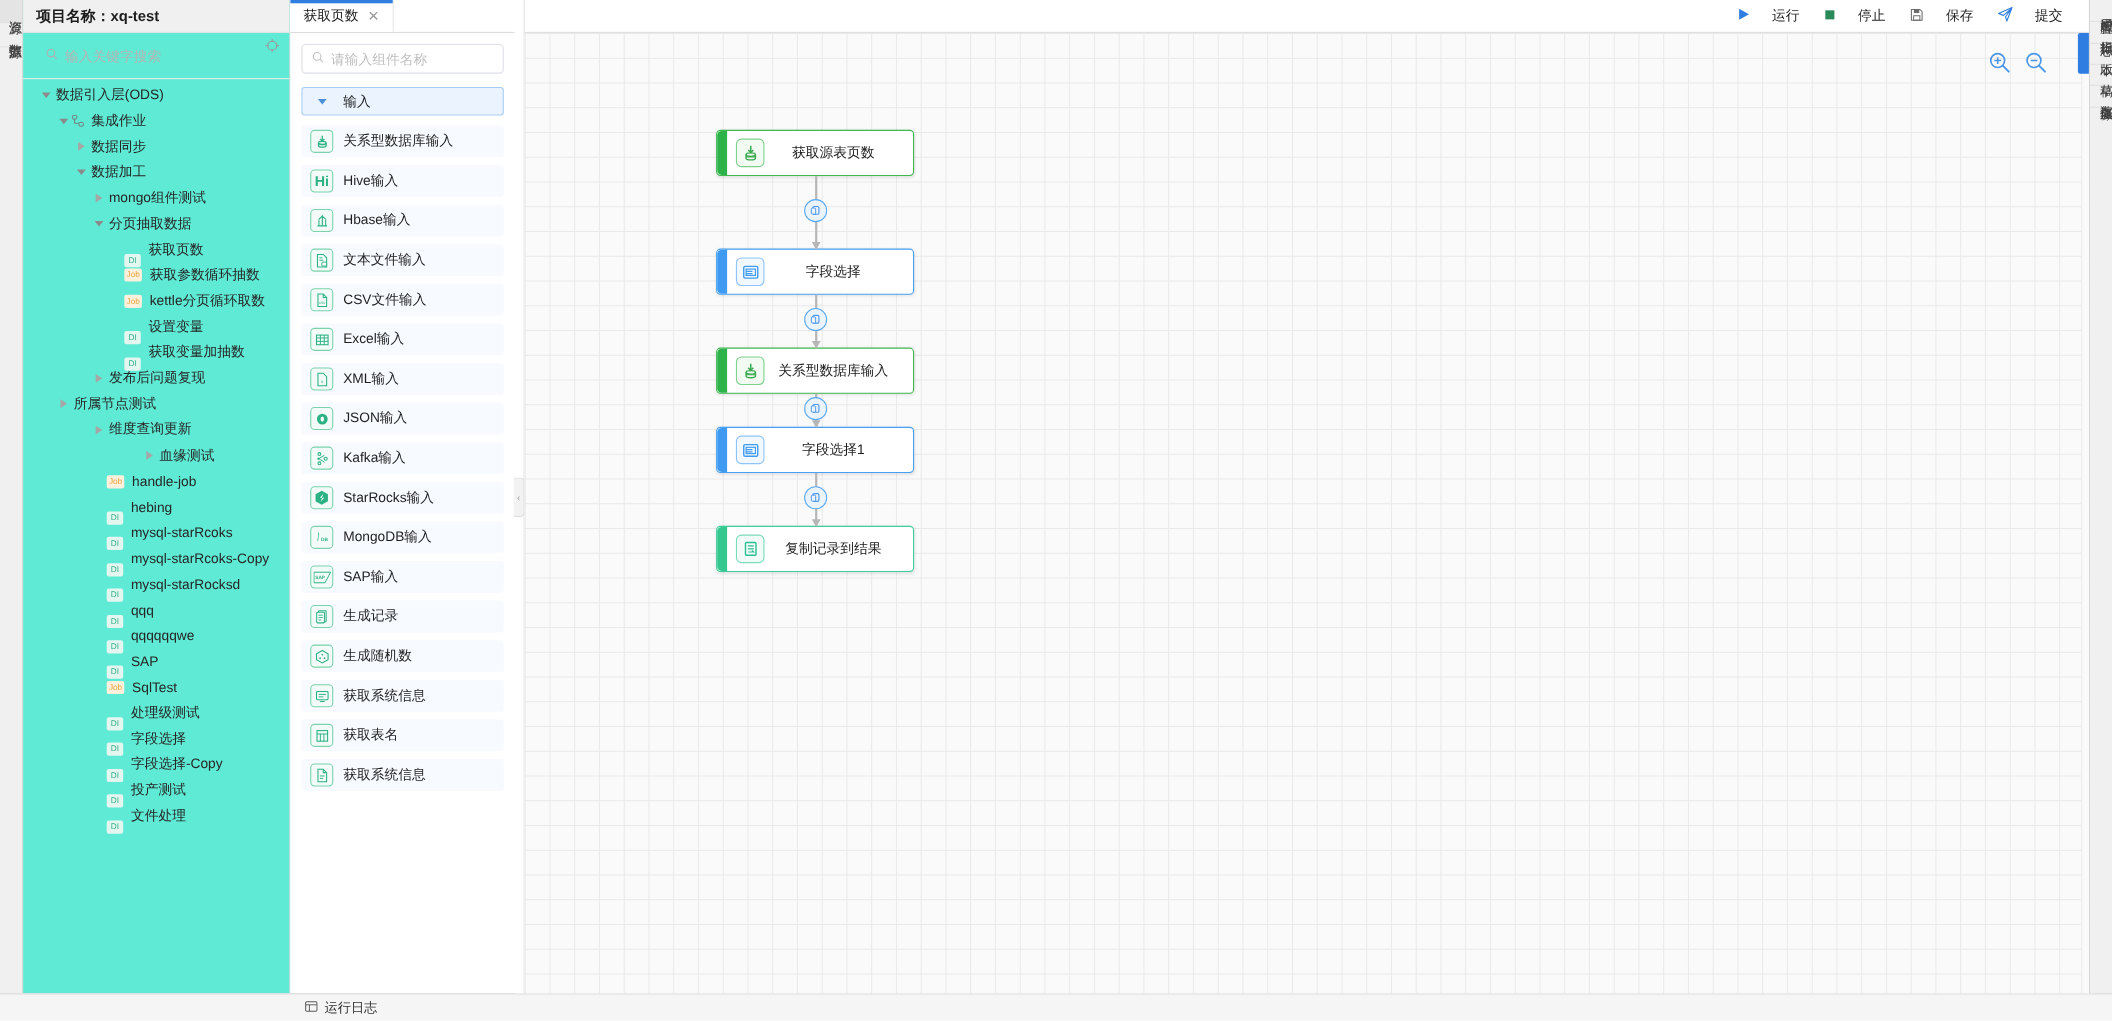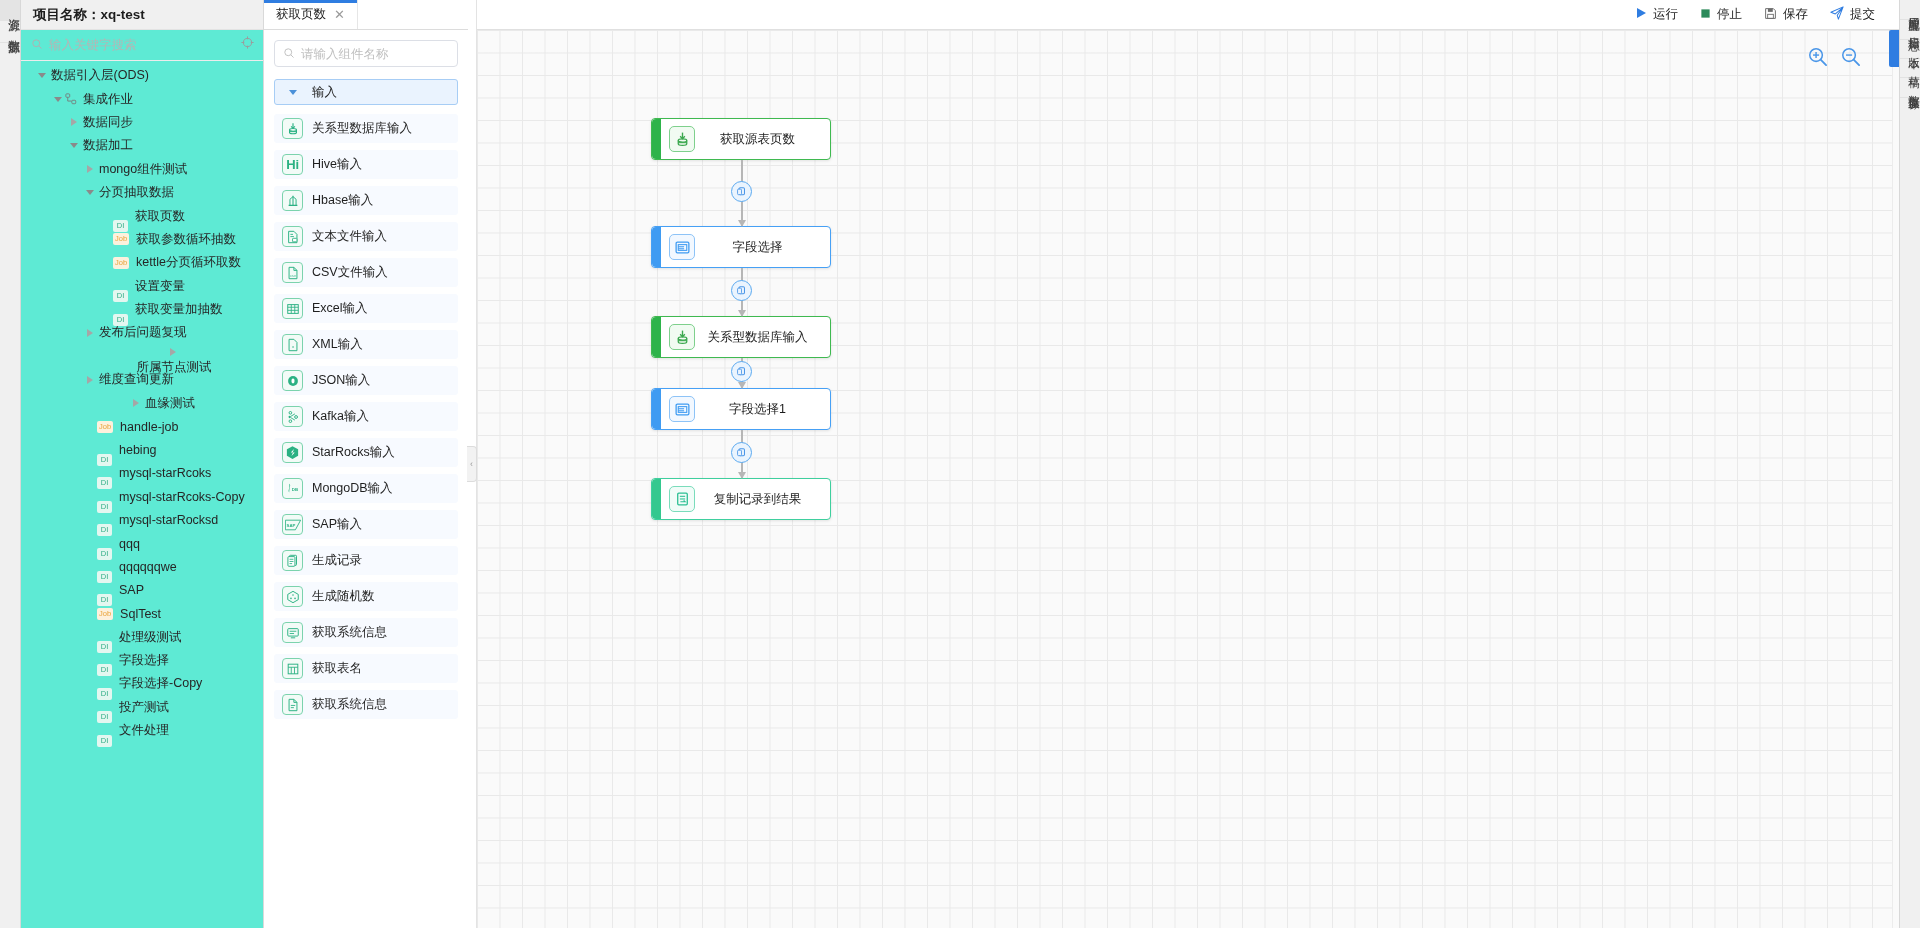--- a/index.html
+++ b/index.html
@@ -44,22 +44,22 @@
     width: 243px; min-width: 243px; background: #5eead4;
     border-right: 1px solid #d9d9d9; display: flex; flex-direction: column;
   }
   .tree-head {
     height: 30px; display: flex; align-items: center; padding: 0 12px;
     font-size: 13.5px; color: #1c1c1c; font-weight: bold;
     background: #f0f0f0; border-bottom: 1px solid #e3e3e3;
   }
   .tree-head .p-label { font-weight: bold; }
   .tree-search {
-    height: 31px; display: flex; align-items: center; gap: 6px;
-    padding: 0 10px; border-bottom: 1px solid #ececec; position: relative;
+    height: 42px; display: flex; align-items: center; gap: 6px;
+    padding: 0 20px; border-bottom: 1px solid #ececec; position: relative;
   }
   .tree-search .magnifier { flex: 0 0 auto; }
   .tree-search input {
     border: 0; outline: none; font-size: 12.5px; color: #333;
     background: transparent; width: 160px;
     font-family: "Liberation Sans", sans-serif;
   }
   .tree-search input::placeholder { color: #b5b5b5; }
   .tree-search .target-ico { position: absolute; right: 9px; top: 5px; }
 
@@ -147,21 +147,21 @@
     align-items:center; justify-content:center; font-size: 9px; color: #999;
   }
 
   
   .canvas-col { flex: 1; display: flex; flex-direction: column; min-width: 0; }
   .canvas-toolbar {
     height: 30px; min-height: 30px; background: #fff; border-bottom: 1px solid #e0e0e0;
     display: flex; align-items: center; justify-content: flex-end; gap: 22px; padding-right: 24px;
   }
   .tb-btn {
-    display: flex; align-items: center; gap: 6px; font-size: 12.5px;
+    display: flex; align-items: center; gap: 20px; font-size: 12.5px;
     color: #242424; cursor: pointer;
   }
 
   .canvas {
     flex: 1; position: relative; overflow: hidden;
     background-color: #fafafa;
     background-image:
       linear-gradient(to right, #e9e9e9 1px, transparent 1px),
       linear-gradient(to bottom, #e9e9e9 1px, transparent 1px);
     background-size: 22.5px 22.5px;
@@ -349,21 +349,21 @@
             <span class="caret none"></span>
             <span class="badge di">DI</span>
             <span class="tlabel">获取变量加抽数</span>
           </div>
           <div class="tnode" style="padding-left: 62px;">
             <span class="caret right">
               <i></i>
             </span>
             <span class="tlabel">发布后问题复现</span>
           </div>
-          <div class="tnode" style="padding-left: 62px; flex-direction: column;">
+          <div class="tnode" style="padding-left: 30px;">
             <span class="caret right">
               <i></i>
             </span>
             <span class="tlabel">所属节点测试</span>
           </div>
           <div class="tnode" style="padding-left: 62px;">
             <span class="caret right">
               <i></i>
             </span>
             <span class="tlabel">维度查询更新</span>
@@ -834,14 +834,26 @@
         <div class="vtab">
           <span>草稿</span>
         </div>
         <div class="vtab">
           <span>数据血缘</span>
         </div>
       </div>
 
   </div>
 
+  <div class="bottombar">
+    <div class="bb-item">
+      <span>
+        <svg width="12" height="12" viewBox="0 0 14 14">
+            <rect x="1" y="2" width="12" height="10" rx="1.2" fill="none" stroke="#5b5b5b" stroke-width="1.1"></rect>
+            <line x1="1" y1="5.2" x2="13" y2="5.2" stroke="#5b5b5b" stroke-width="1"></line>
+            <line x1="5" y1="5.2" x2="5" y2="12" stroke="#5b5b5b" stroke-width="1"></line>
+          </svg>
+      </span>
+      <span>运行日志</span>
+    </div>
+  </div>
 
 </div>
 
 </body></html>

